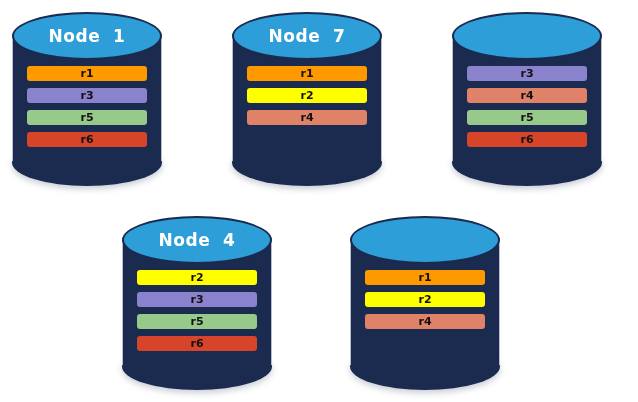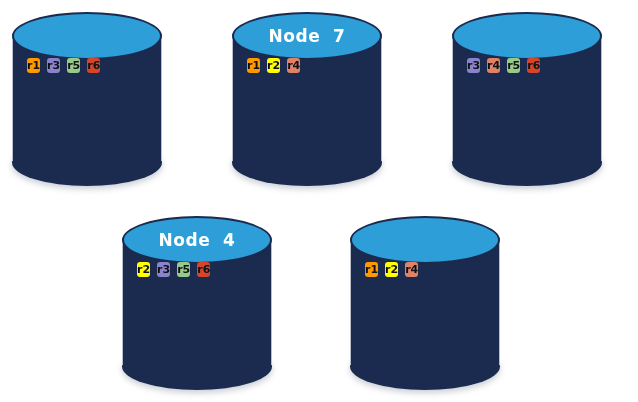--- a/index.html
+++ b/index.html
@@ -76,24 +76,24 @@
     font-weight: bold;
     letter-spacing: 0.5px;
     white-space: pre;
     pointer-events: none;
   }
 
   
   .replica-list {
     position: absolute;
     left: 15px;
-    top: 52px;
+    top: 60px;
     width: 120px;
     display: flex;
-    flex-direction: row;
+    flex-direction: column;
     gap: 7px;
   }
   .replica {
     height: 15px;
     border-radius: 3px;
     display: flex;
     align-items: center;
     justify-content: center;
     font-size: 11px;
     font-weight: bold;
@@ -102,20 +102,21 @@
   }
 </style>
 </head>
 <body>
 
 <div id="canvas">
     <div class="node" style="left: 12px; top: 6px;">
       <div class="node-base"></div>
       <div class="node-body"></div>
       <div class="node-top"></div>
+      <div class="node-title">Node  1</div>
       <div class="replica-list">
         <div class="replica" style="background: rgb(255, 153, 0);">r1</div>
         <div class="replica" style="background: rgb(138, 130, 204);">r3</div>
         <div class="replica" style="background: rgb(150, 201, 138);">r5</div>
         <div class="replica" style="background: rgb(214, 69, 42);">r6</div>
       </div>
     </div>
     <div class="node" style="left: 232px; top: 6px;">
       <div class="node-base"></div>
       <div class="node-body"></div>

